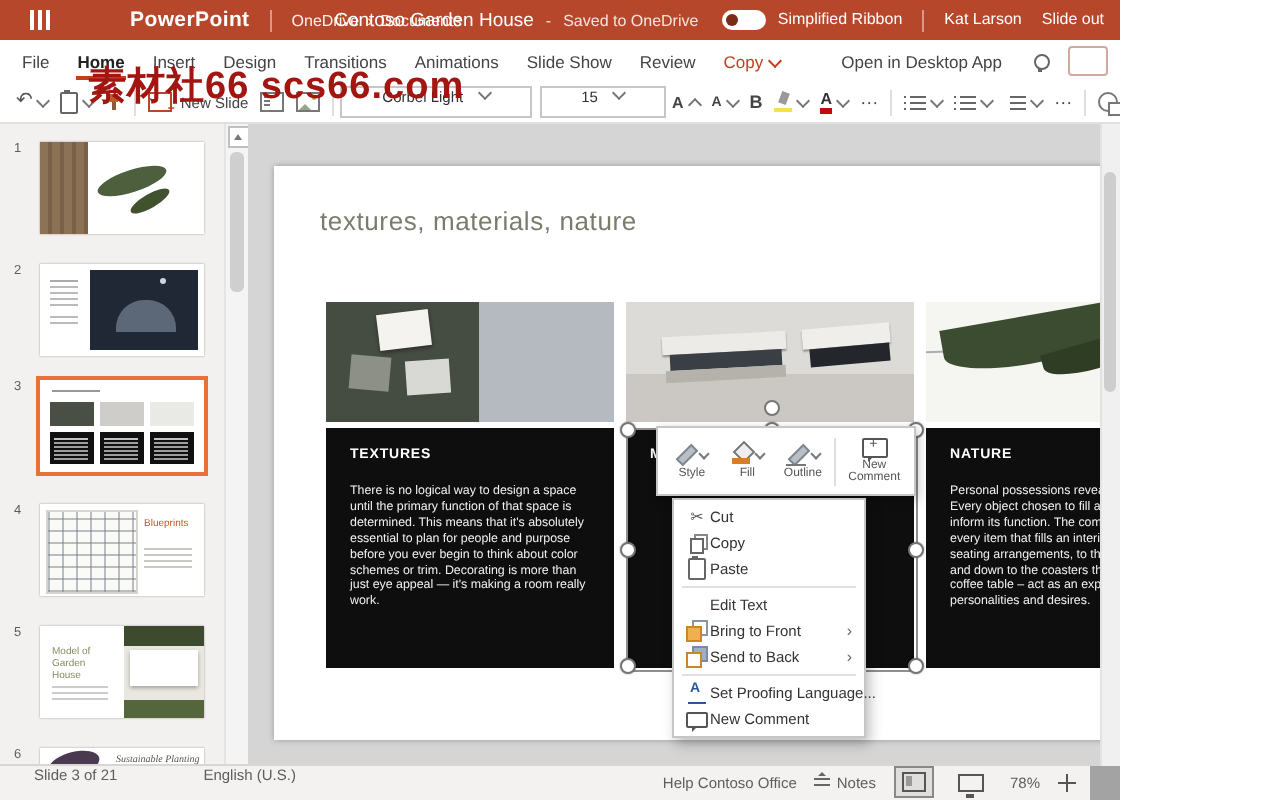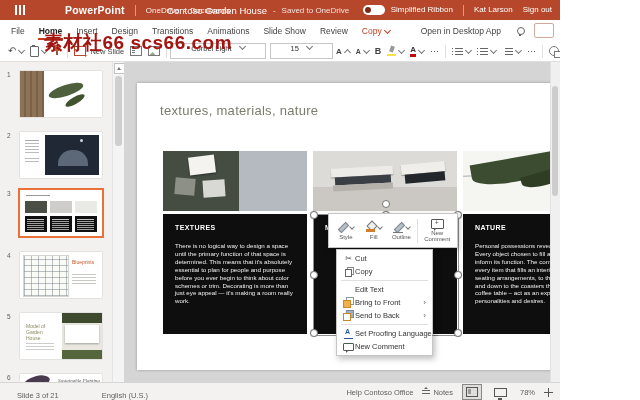--- a/index.html
+++ b/index.html
@@ -180,21 +180,21 @@
   .ic-sb::before{content:"";position:absolute;right:0;top:0;width:6px;height:6px;background:#9fb0c5;border:1px solid #7a8aa0}
   .ic-sb::after{content:"";position:absolute;left:0;bottom:0;width:6px;height:6px;border:1px solid #c98726;background:#fff}
   .ic-lang{position:relative;width:9px;height:9px}
   .ic-lang::before{content:"A";position:absolute;left:1px;top:-1px;font-size:7px;font-weight:bold;color:#2b579a}
   .ic-lang::after{content:"";position:absolute;left:0;bottom:-1px;width:9px;height:1.5px;background:#2b579a}
   .ic-cmt{width:9px;height:6px;border:1px solid #555;border-radius:1px;position:relative}
   .ic-cmt::after{content:"";position:absolute;left:2px;bottom:-3px;border-top:3px solid #555;border-right:3px solid rgba(0,0,0,0)}
   .scis{font-size:8px;color:#555;line-height:8px}
 
   
-  .statusbar{position:absolute;left:0;right:0;bottom:0;height:17px;background:#f3f2f1;border-top:1px solid #d8d6d4;display:flex;align-items:flex-end;font-size:7.5px;color:#605e5c}
+  .statusbar{position:absolute;left:0;right:15px;bottom:0;height:17px;background:#f3f2f1;border-top:1px solid #d8d6d4;display:flex;align-items:flex-start;font-size:7.5px;color:#605e5c}
   .sleft1{margin-left:17px}
   .sleft2{margin-left:43px}
   .sright{margin-left:auto;display:flex;align-items:center;margin-right:7px;gap:9px}
   .notes{display:flex;align-items:center;gap:3px}
   .ic-notes{width:8px;height:1px;background:#666;box-shadow:0 3px 0 #666;margin-bottom:3px;position:relative}
   .ic-notes::before{content:"";position:absolute;left:2px;top:-3px;width:0;height:0;border-left:2px solid rgba(0,0,0,0);border-right:2px solid rgba(0,0,0,0);border-bottom:2px solid #666}
   .vbtn{width:18px;height:14px;display:flex;align-items:center;justify-content:center;border:1px solid rgba(0,0,0,0)}
   .vbtn.sel{border:1px solid #8a8886;background:#e0dedc}
   .ic-normal{width:10px;height:8px;border:1px solid #555;position:relative}
   .ic-normal::after{content:"";position:absolute;left:1px;top:1px;width:3px;height:5px;background:#999}
@@ -223,21 +223,21 @@
       <span class="savestat">-</span>
       <span class="savestat">Saved to OneDrive</span>
     </div>
     <div class="tright">
       <div class="toggle">
           <span class="knob"></span>
         </div>
       <span class="trlabel">Simplified Ribbon</span>
       <div class="tdivider"></div>
       <span class="user">Kat Larson</span>
-      <span class="signout">Sign out</span>
+      <span class="signout">Slide out</span>
     </div>
   </div>
 
   <div class="tabsrow" style="padding-left:4px">
     <div class="tab">
         <span>File</span>
       </div>
     <div class="tab active">
         <span>Home</span>
       </div>
@@ -499,20 +499,26 @@
           <span class="mic">
               <span class="scis">✂</span>
             </span>
           <span class="ml">Cut</span>
         </div>
         <div class="mi">
           <span class="mic">
               <span class="ic-copy"></span>
             </span>
           <span class="ml">Copy</span>
+        </div>
+        <div class="mi">
+          <span class="mic">
+              <span class="ic-clip"></span>
+            </span>
+          <span class="ml">Paste</span>
         </div>
         <div class="msep"></div>
         <div class="mi">
           <span class="mic"></span>
           <span class="ml">Edit Text</span>
         </div>
         <div class="mi">
           <span class="mic">
               <span class="ic-bf"></span>
             </span>

